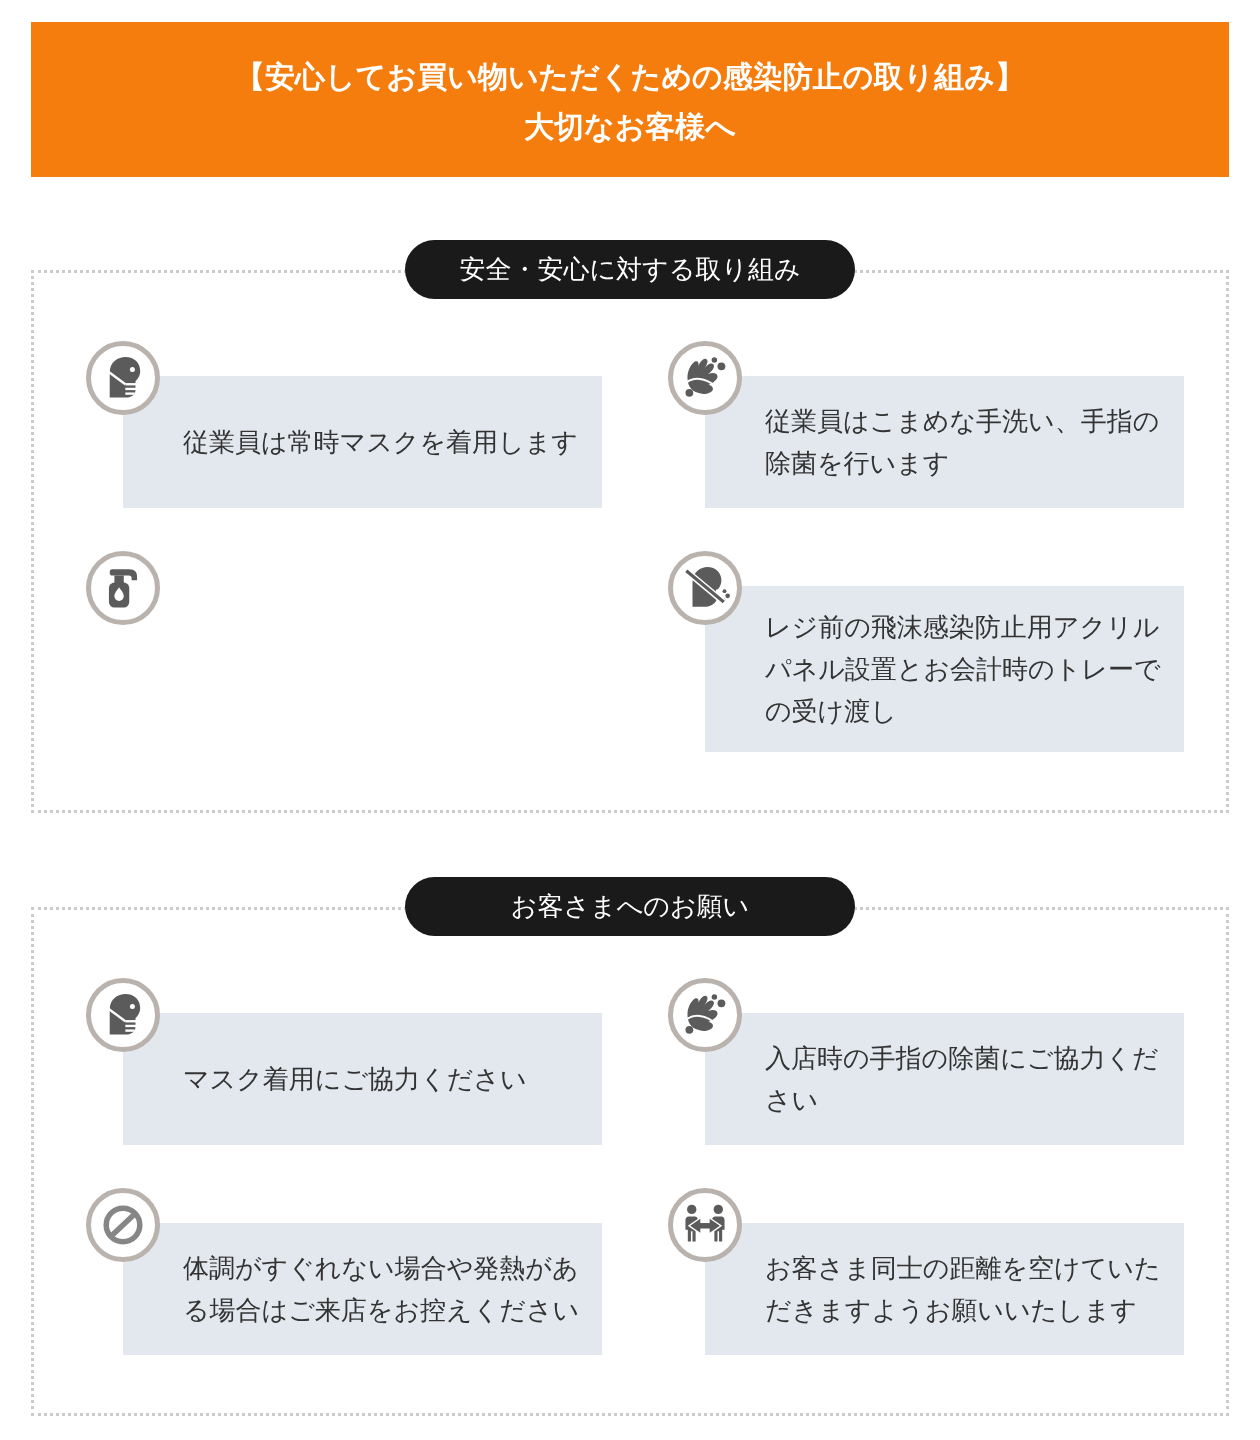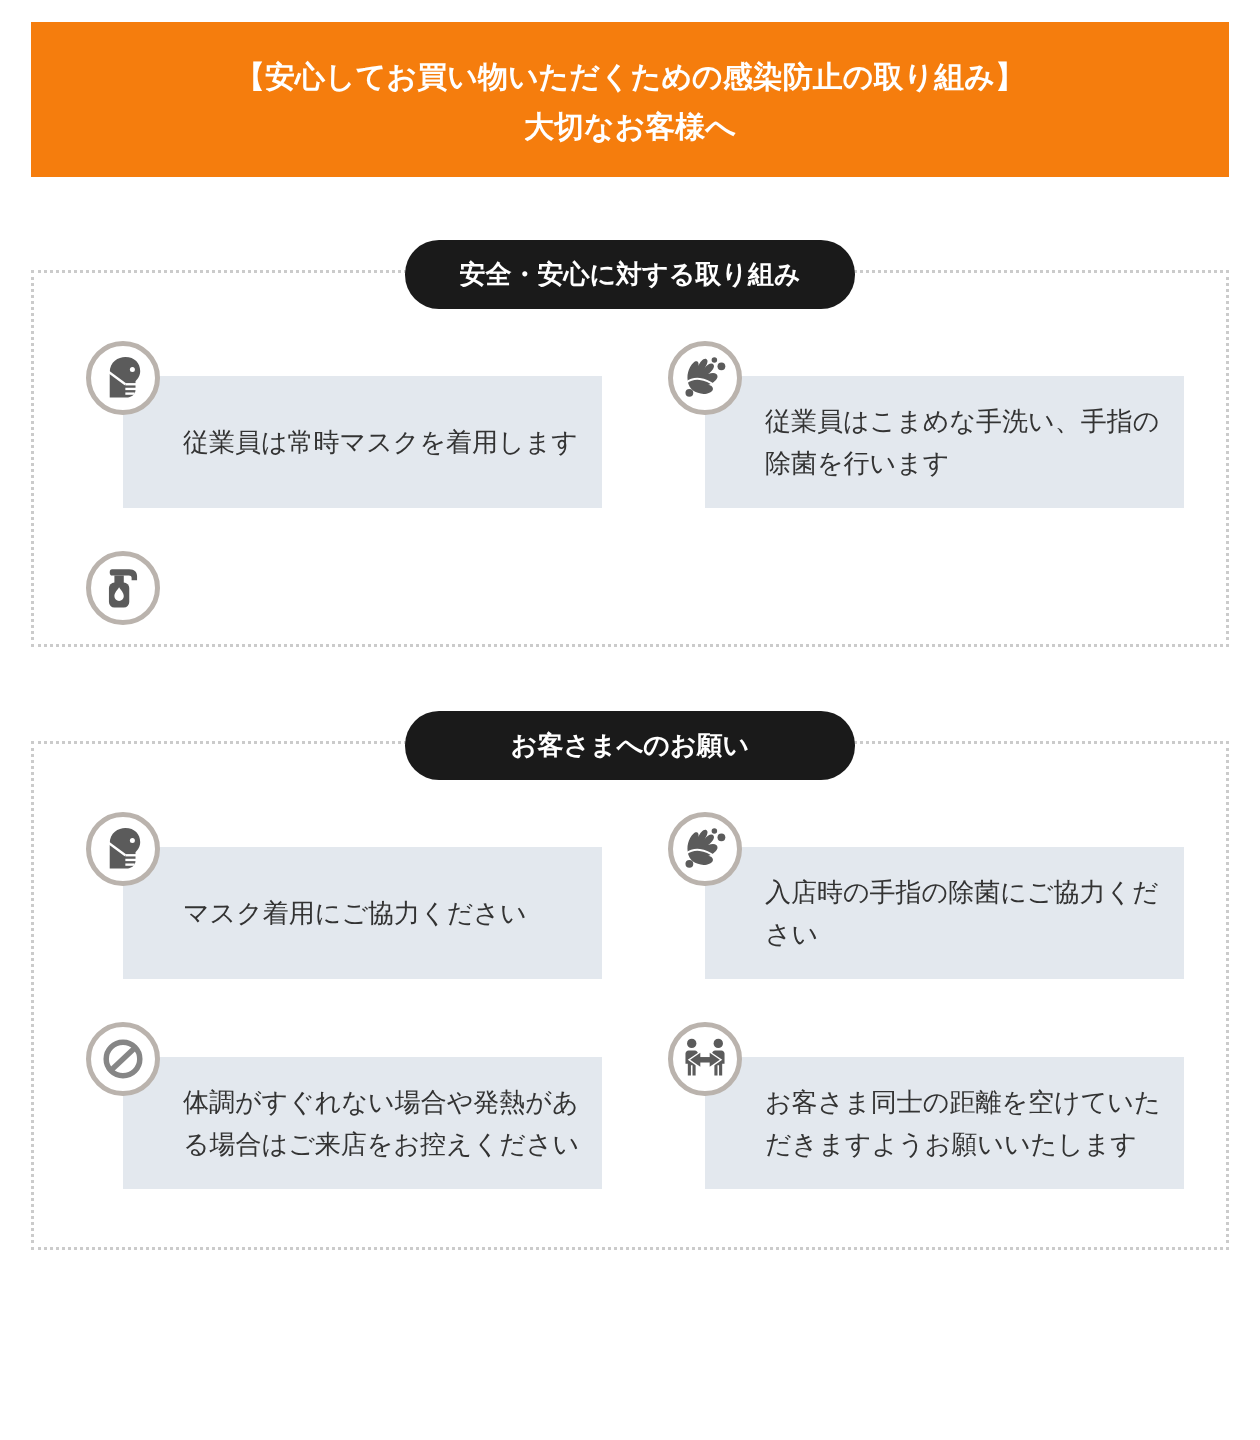--- a/index.html
+++ b/index.html
@@ -23,24 +23,24 @@
   .banner-line + .banner-line{margin-top:12px;}
 
   .section{
     position:relative; margin:93px 31px 0;
     border:3px dotted var(--border-dots);
     padding:68px 42px 58px 52px;
   }
   .section.second{margin-top:94px;}
   .section-pill{
     position:absolute; top:-33px; left:50%; transform:translateX(-50%);
-    min-width:450px; height:69px; padding:12px 44px;
+    min-width:450px; height:59px; padding:12px 44px;
     background:var(--pill-bg); color:var(--pill-text);
     border-radius:34px; display:flex; align-items:center; justify-content:center;
-    font-size:26px; font-weight:700; white-space:nowrap;
+    font-size:26px; font-weight:400; white-space:nowrap;
   }
   .items-grid{
     display:grid; grid-template-columns:1fr 1fr;
     column-gap:66px; row-gap:43px;
   }
   .item{position:relative; padding:35px 0 0 37px;}
   .icon-circle{
     position:absolute; top:0; left:0; z-index:2;
     width:74px; height:74px; border-radius:50%;
     background:#ffffff; border:5px solid var(--icon-ring);
@@ -148,20 +148,30 @@
     </div>
 
     <div class="item">
       <span class="icon-circle">
         <svg viewBox="0 0 64 64">
             <use href="#def-bottle"></use>
           </svg>
       </span>
     </div>
 
+    <div class="item">
+      <span class="icon-circle">
+        <svg viewBox="0 0 64 64">
+            <use href="#def-cough"></use>
+          </svg>
+      </span>
+      <div class="card">
+        <span>レジ前の飛沫感染防止用アクリルパネル設置とお会計時のトレーでの受け渡し</span>
+      </div>
+    </div>
 
   </div>
 </section>
 
 <section class="section second">
   <div class="section-pill">お客さまへのお願い</div>
   <div class="items-grid">
 
     <div class="item">
       <span class="icon-circle">

